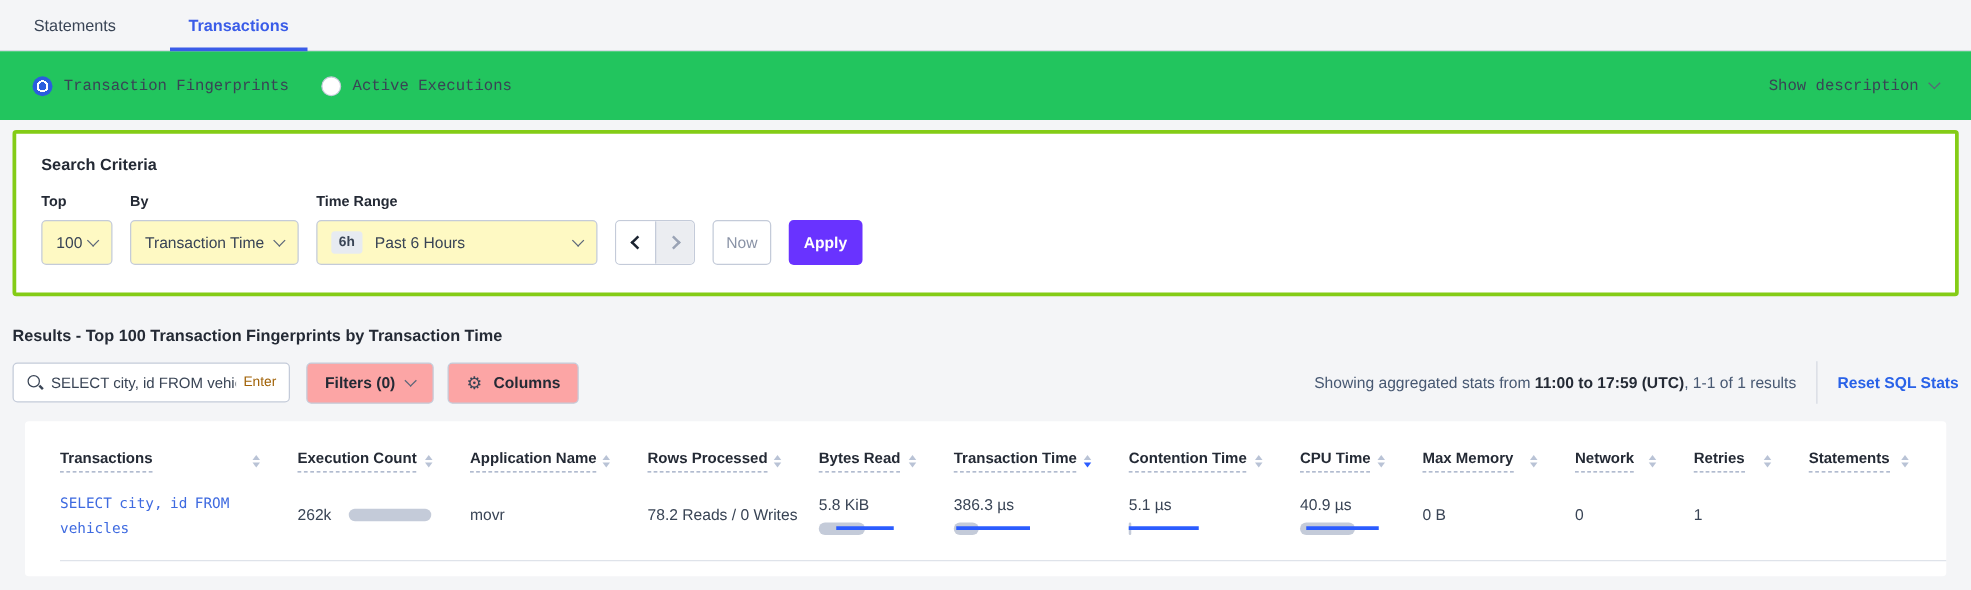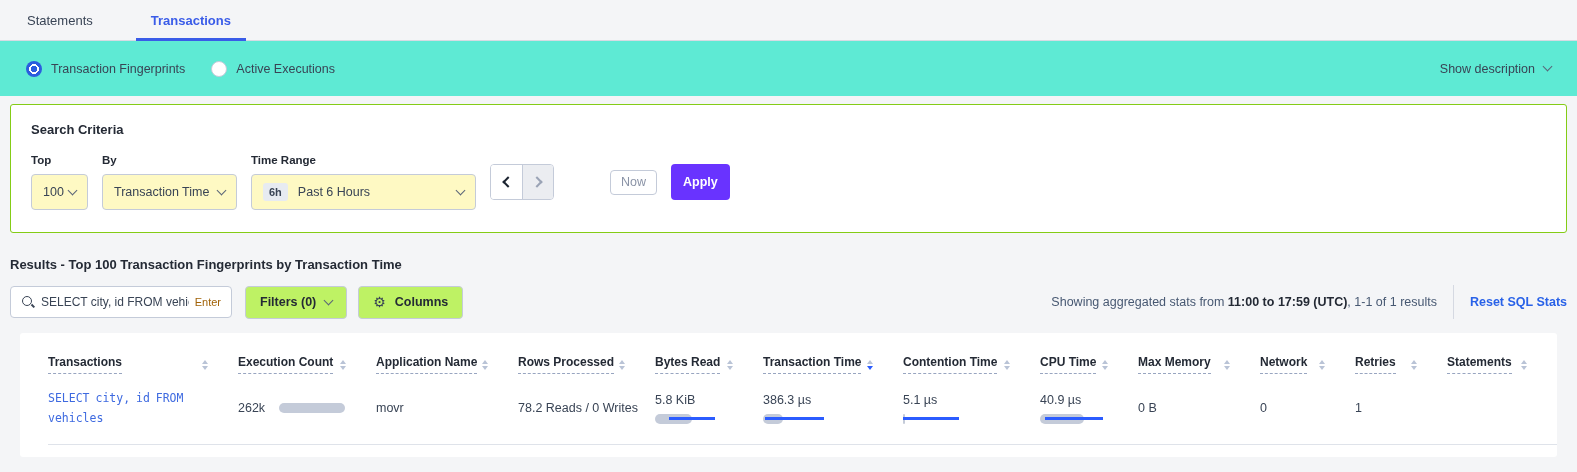--- a/index.html
+++ b/index.html
@@ -6,65 +6,65 @@
   html,body { width:1577px; height:472px; overflow:hidden; }
   body { font-family:"Liberation Sans", sans-serif; background:#f4f5f7; color:#394455; font-size:12.5px; }
 
   
   .tabbar { height:41px; background:#f4f5f7; border-bottom:1px solid #d6dbe3; display:flex; align-items:stretch; padding-left:12px; }
   .tab { position:relative; display:flex; align-items:center; padding:0 15px; margin-right:28px; font-size:13px; color:#394455; cursor:pointer; }
   .tab.active { color:#3a5ce8; font-weight:bold; }
   .tab.active::after { content:''; position:absolute; left:0; right:0; bottom:-1px; height:3px; background:#3a5ce8; }
 
   
-  .radio-row { height:55px; background:#5eead4; display:flex; align-items:center; justify-content:space-between; padding:0 26px; }
+  .radio-row { height:55px; background:#22c55e; display:flex; align-items:center; justify-content:space-between; padding:0 26px;font-family:Liberation Mono, monospace; }
   .radio-group { display:flex; align-items:center; gap:26px; }
   .radio-opt { display:flex; align-items:center; gap:9px; cursor:pointer; }
   .radio { width:16px; height:16px; border-radius:50%; flex:0 0 auto; }
   .radio.sel { background:radial-gradient(circle, #2b5dde 0 3.2px, #fff 3.2px 4.8px, #2b5dde 4.8px); }
   .radio.unsel { border:1px solid #c4cbd9; background:#fff; }
   .radio-label { font-size:12.5px; color:#394455; }
   .show-desc { display:flex; align-items:center; gap:9px; color:#394455; font-size:12.5px; cursor:pointer; }
 
   .chev { display:inline-block; width:7px; height:7px; border-right:1.7px solid #5a6578; border-bottom:1.7px solid #5a6578; transform:rotate(45deg); margin-top:-4px; }
 
   
-  .criteria-card { margin:8px 10px 0; background:#fff; border:1px solid #84cc16; border-radius:3px; padding:17px 20px 22px; }
+  .criteria-card { margin:8px 10px 0; background:#fff; border:3px solid #84cc16; border-radius:3px; padding:17px 20px 22px; }
   .criteria-title { font-size:13px; font-weight:bold; color:#242a35; }
-  .ctrl-row { display:flex; align-items:center; gap:14px; margin-top:17px; }
+  .ctrl-row { display:flex; align-items:flex-end; gap:14px; margin-top:17px; }
   .ctrl-group { display:flex; flex-direction:column; }
   .ctrl-label { font-size:11.5px; font-weight:bold; color:#242a35; margin-bottom:8px; }
   .select { height:36px; background:#fef9c3; border:1px solid #c4cbd9; border-radius:4px; display:flex; align-items:center; padding:0 11px; cursor:pointer; color:#394455; }
   .select-top { width:57px; justify-content:space-between; }
   .select-by { width:135px; justify-content:space-between; }
   .select-time { width:225px; }
   .badge-6h { background:#e7ebf1; color:#394455; font-size:11px; font-weight:bold; padding:3px 6px; border-radius:3px; }
   .time-text { margin-left:10px; }
   .select-time .chev { margin-left:auto; }
   .pager { display:flex; border:1px solid #c4cbd9; border-radius:4px; overflow:hidden; height:36px; }
   .pager-btn { width:31px; display:flex; align-items:center; justify-content:center; cursor:pointer; background:#fff; }
   .pager-btn + .pager-btn { border-left:1px solid #c4cbd9; }
   .pager-btn.disabled { background:#ebedf1; cursor:default; }
   .arr { display:inline-block; width:8px; height:8px; }
   .arr-left { border-left:2.4px solid #1b2330; border-bottom:2.4px solid #1b2330; transform:rotate(45deg); margin-left:3px; }
   .arr-right { border-right:2.4px solid #9aa3b5; border-top:2.4px solid #9aa3b5; transform:rotate(45deg); margin-right:3px; }
-  .now-btn { height:25px; width:47px; border:1px solid #c4cbd9; border-radius:4px; background:#fff; color:#8a93a6; display:flex; align-items:center; justify-content:center; cursor:pointer;margin-left:42px; }
+  .now-btn { height:36px; width:47px; border:1px solid #c4cbd9; border-radius:4px; background:#fff; color:#8a93a6; display:flex; align-items:center; justify-content:center; cursor:pointer; }
   .apply-btn { height:36px; min-width:52px; padding:0 12px; border:none; border-radius:4px; background:#6933ff; color:#fff; font-weight:bold; font-size:12.5px; display:flex; align-items:center; justify-content:center; cursor:pointer; }
 
   
   .results { padding:0 10px; }
   .results-heading { margin-top:24px; font-size:13px; font-weight:bold; color:#242a35; }
   .results-controls { display:flex; align-items:center; margin-top:13px; }
   .search-box { width:222px; height:32px; background:#fff; border:1px solid #c4cbd9; border-radius:4px; display:flex; align-items:center; padding:0 10px; }
   .search-icon { position:relative; width:14px; height:14px; flex:0 0 auto; }
   .search-icon::before { content:''; position:absolute; left:1px; top:1px; width:8px; height:8px; border:1.6px solid #394455; border-radius:50%; }
   .search-icon::after { content:''; position:absolute; left:10px; top:10px; width:4px; height:1.7px; background:#394455; transform:rotate(45deg); }
   .search-input { flex:1; border:none; outline:none; background:transparent; font-family:"Liberation Sans",sans-serif; font-size:12px; color:#394455; margin:0 6px; min-width:0; }
   .enter-label { color:#a16207; font-size:11px; cursor:pointer; flex:0 0 auto; }
-  .btn-light { height:33px; background:#bef264; border:1px solid #c4cbd9; border-radius:4px; display:flex; align-items:center; gap:9px; padding:0 14px; font-size:12.5px; font-weight:bold; color:#242a35; cursor:pointer; }
+  .btn-light { height:33px; background:#fca5a5; border:1px solid #c4cbd9; border-radius:4px; display:flex; align-items:center; gap:9px; padding:0 14px; font-size:12.5px; font-weight:bold; color:#242a35; cursor:pointer; }
   .btn-light.filters { margin-left:13px; }
   .btn-light.columns { margin-left:11px; }
   .gear { font-size:14px; color:#394455; font-weight:normal; line-height:1; }
   .spacer { flex:1; }
   .stats-text { font-size:12.5px; color:#475872; }
   .stats-text b { color:#242a35; }
   .vdivider { width:1px; height:34px; background:#d5d9e2; margin:0 16px; }
   .reset-link { color:#2962e8; font-size:12.5px; font-weight:bold; cursor:pointer; white-space:nowrap; }
 
   

